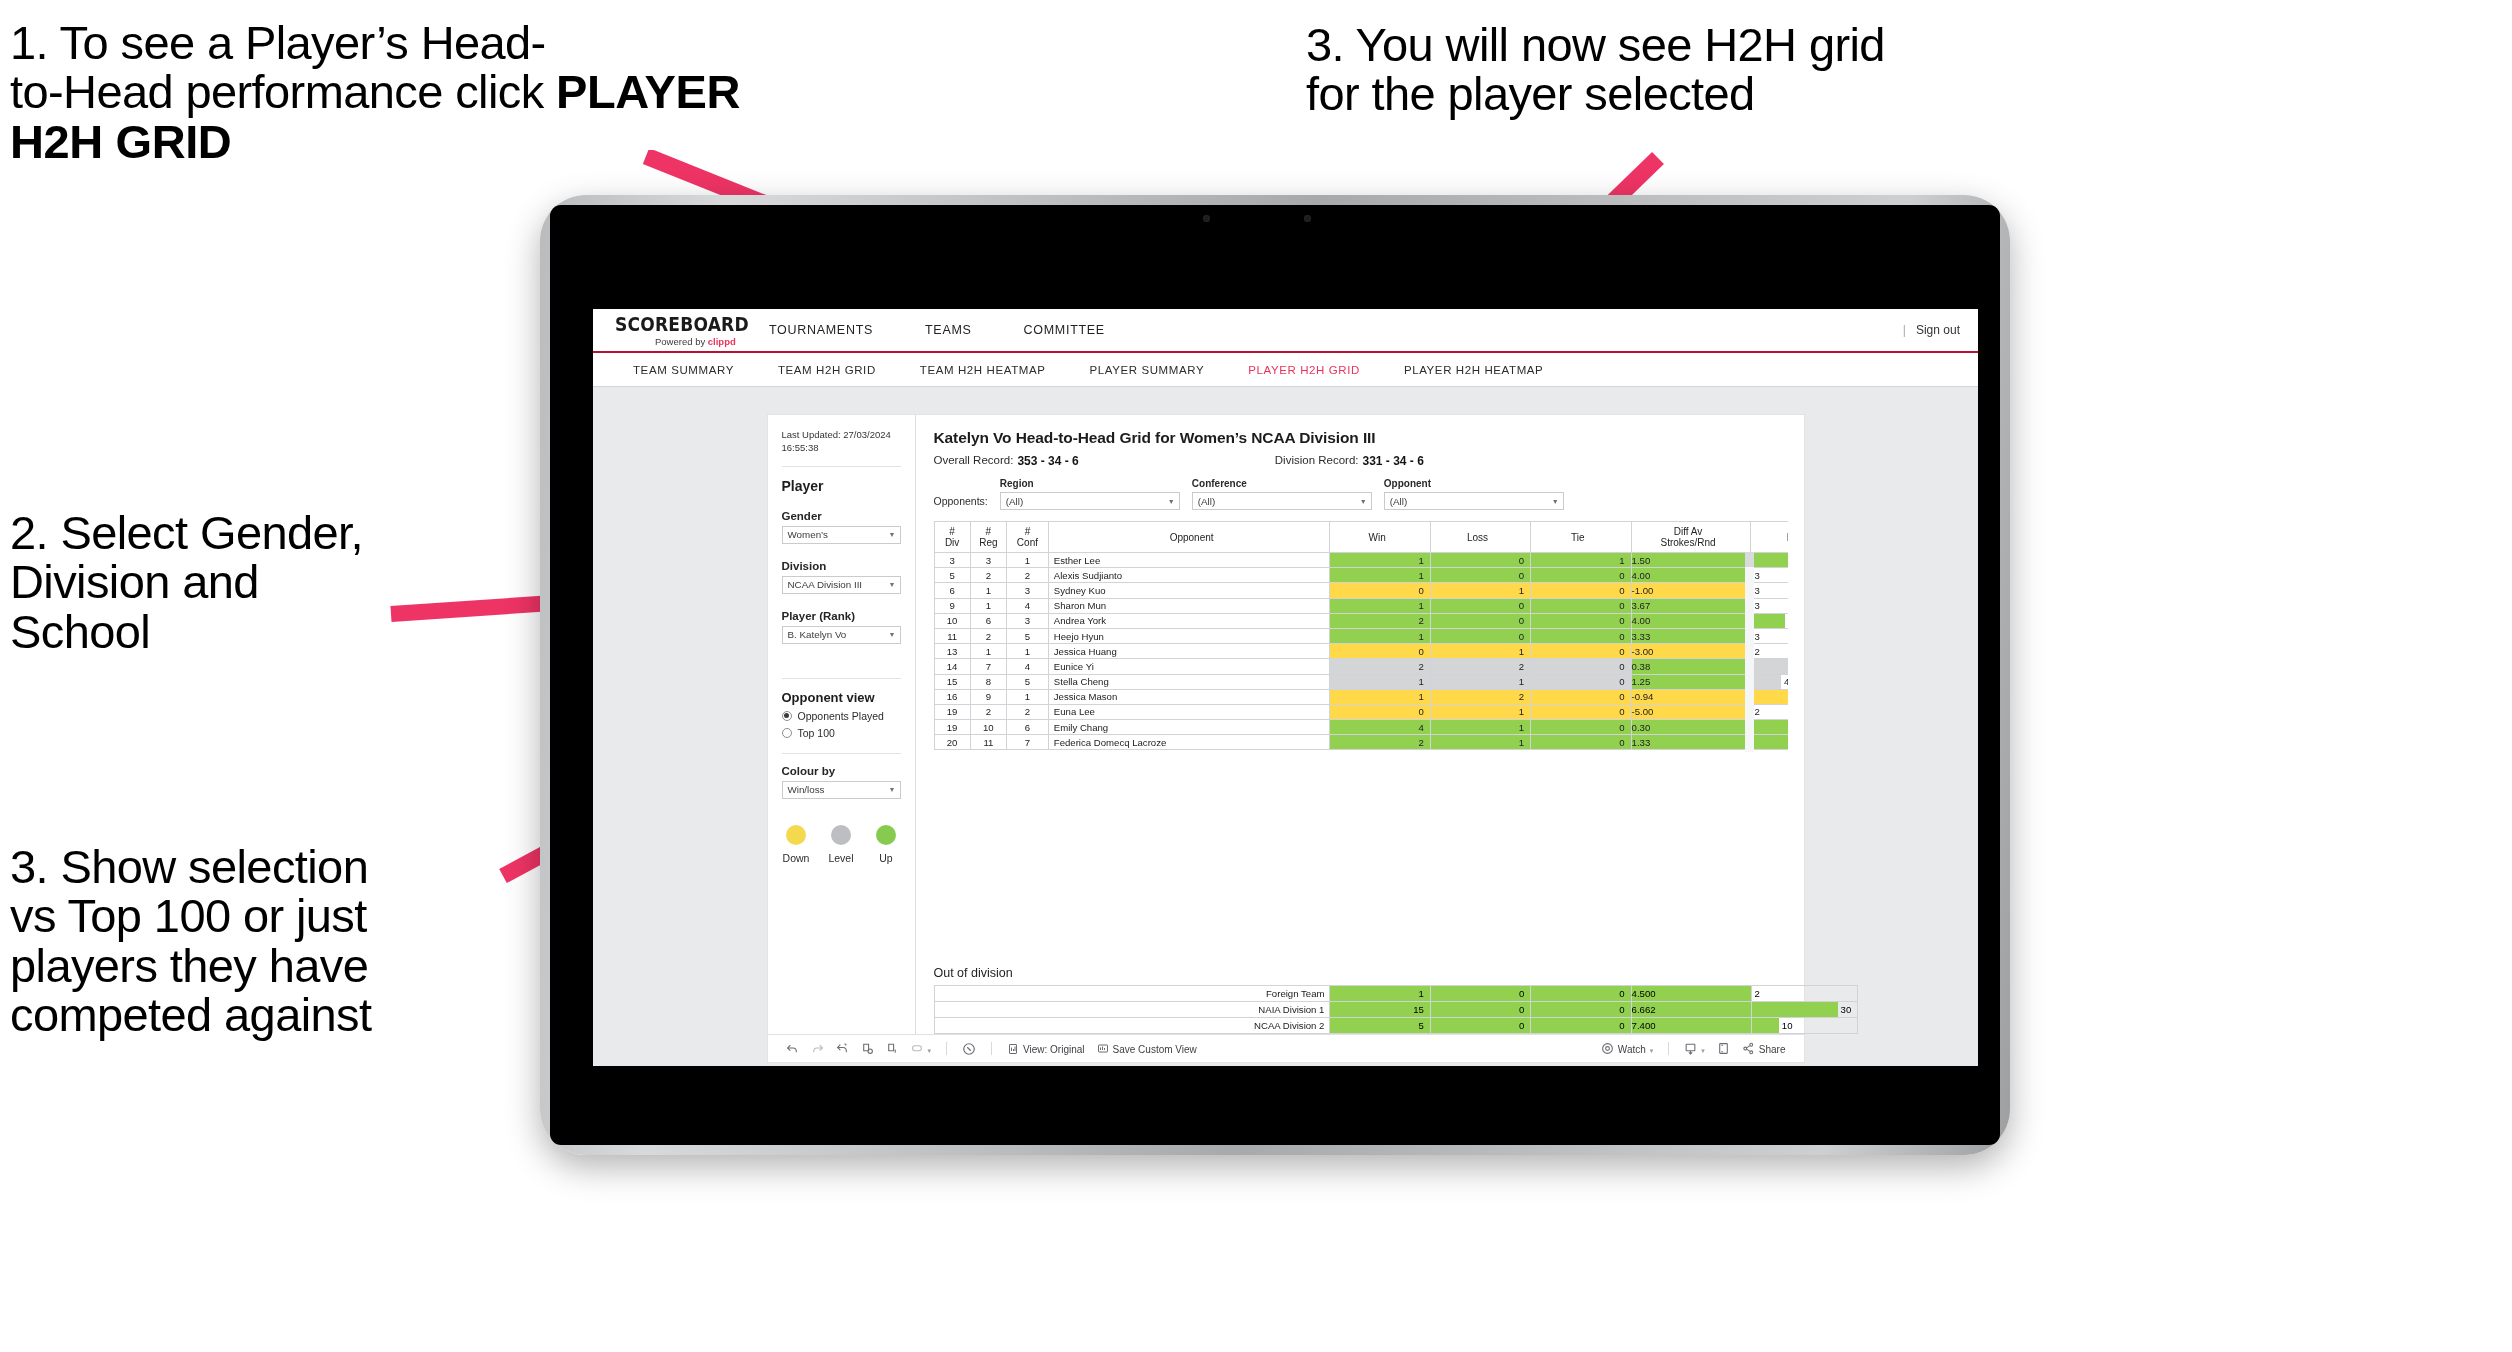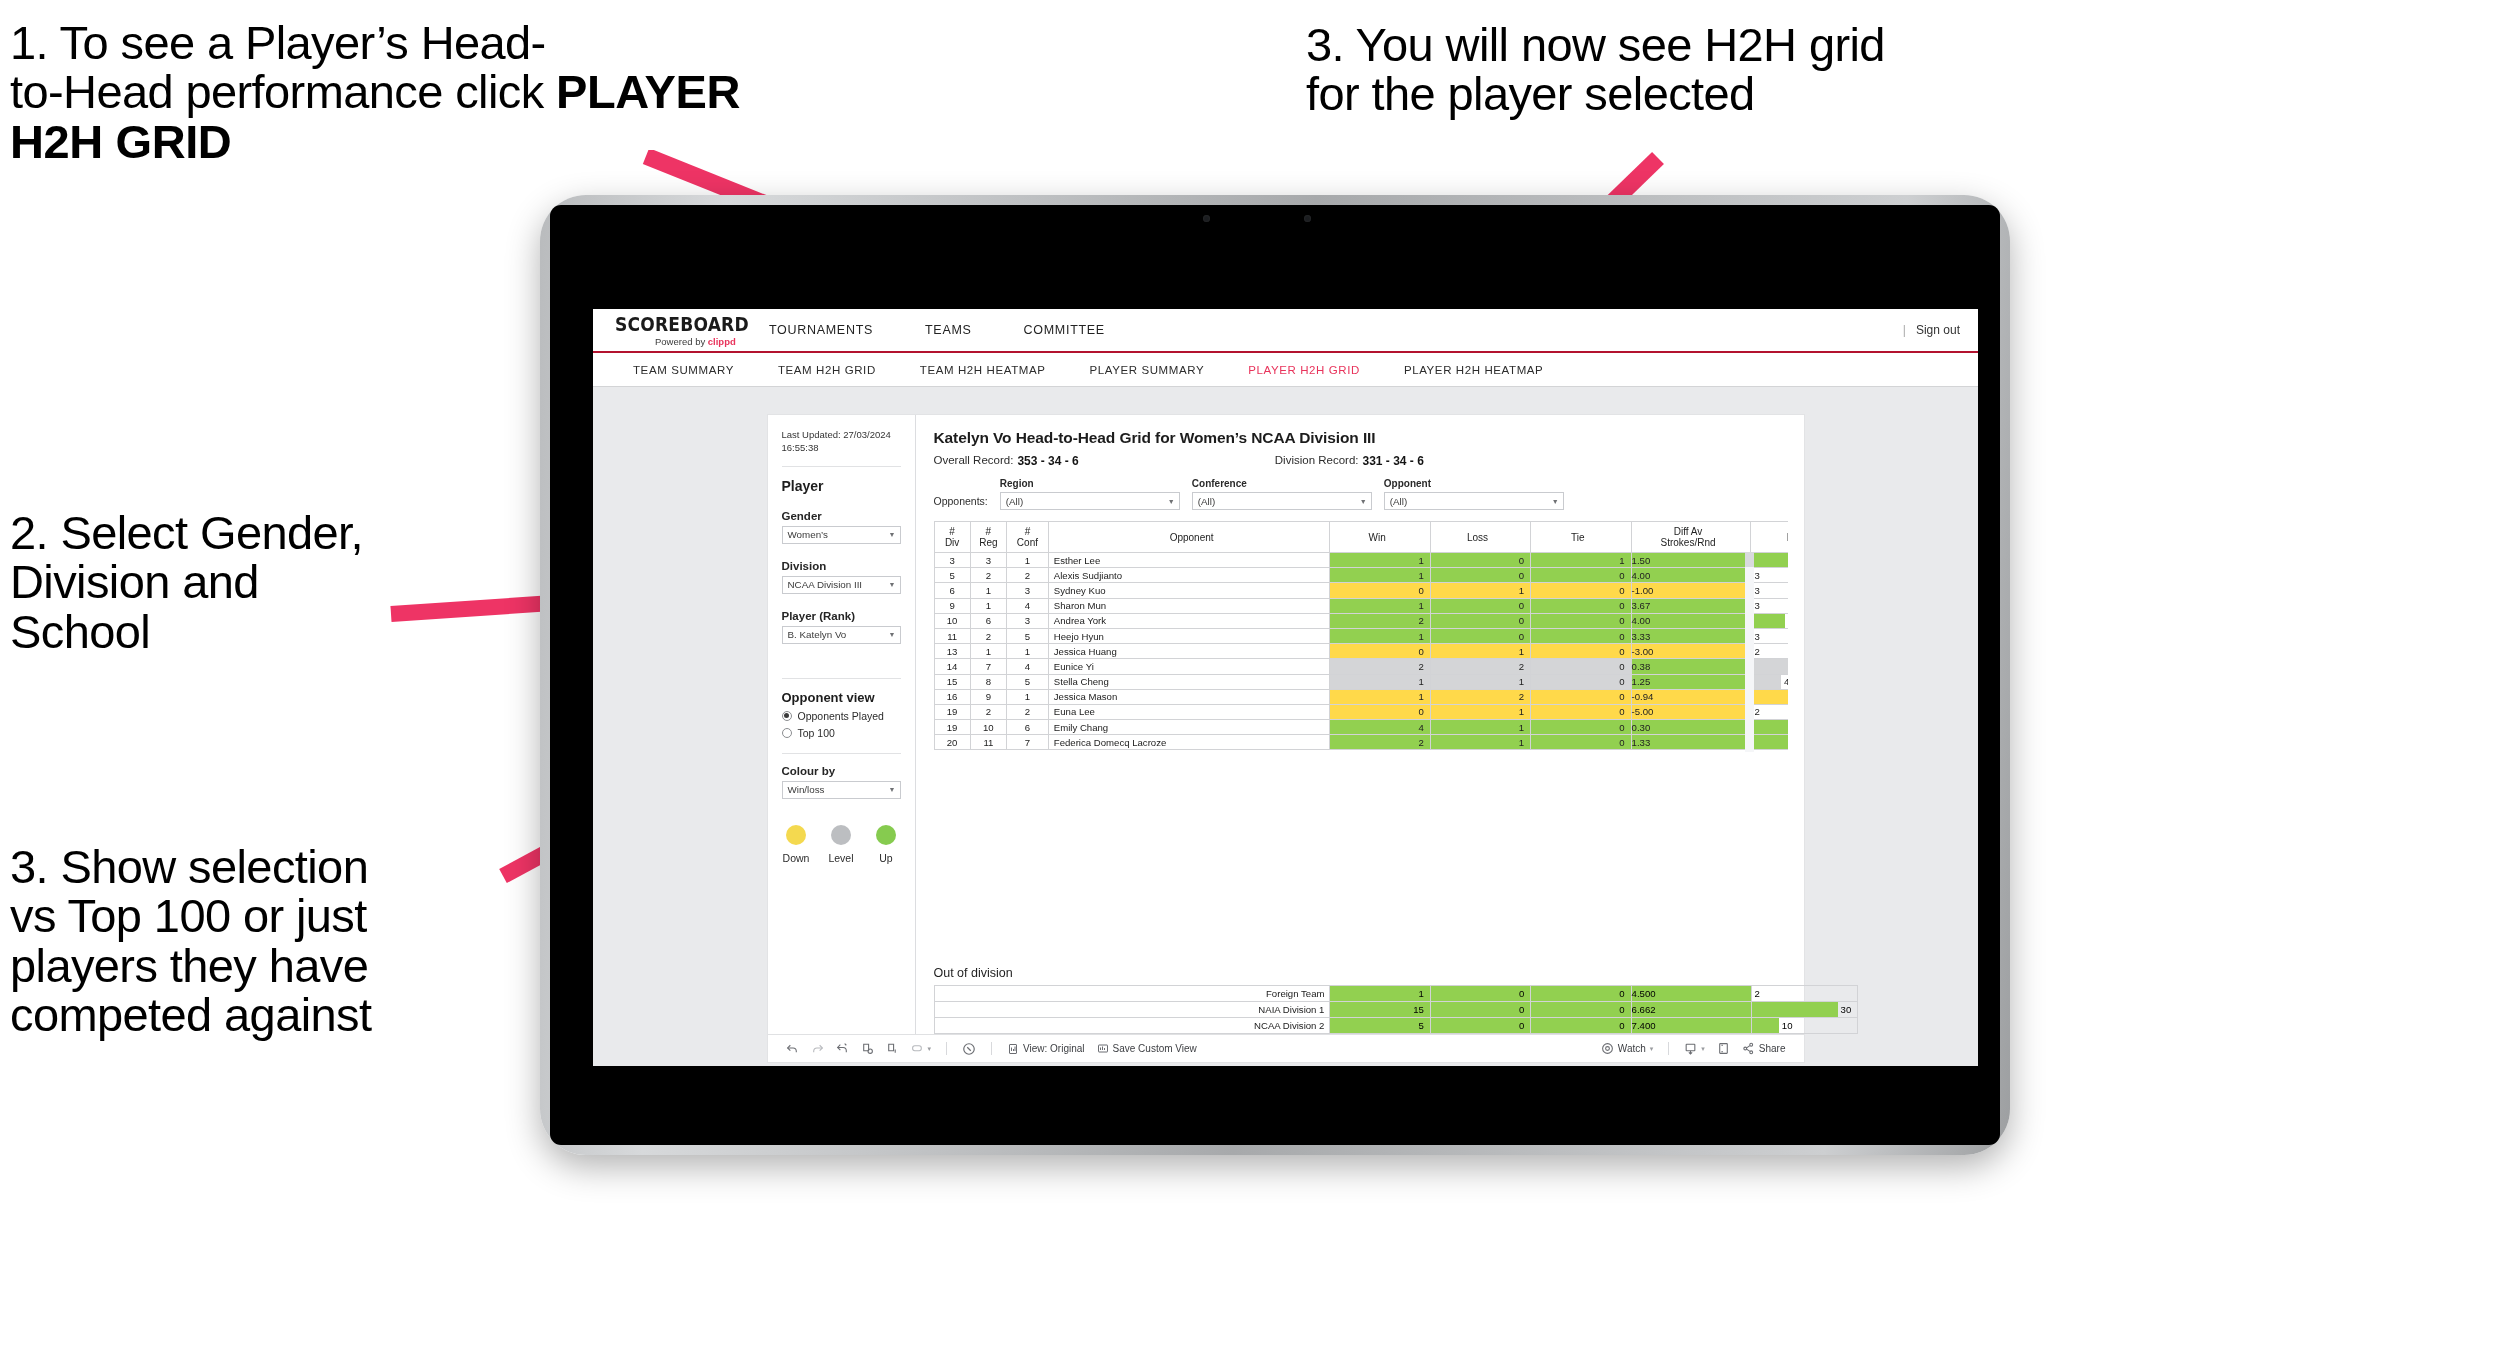--- a/index.html
+++ b/index.html
@@ -174,21 +174,21 @@
   table.ood td { border: 1px solid #d2d3d6; height: 16px; padding: 0; }
   .o-name { width: 284px; text-align: right; padding-right: 5px !important; color: #222; }
 
   
   #toolbar {
     height: 28px; border-top: 1px solid #e0e1e3; background: #fff;
     display: flex; align-items: center; padding: 0 12px; gap: 0;
     font-size: 10px; color: #44464a;
   }
   #toolbar .tsep { width: 1px; height: 13px; background: #d8d9dc; margin: 0 9px; }
-  #toolbar .titem { display: flex; align-items: center; gap: 4px; padding: 0 6px; color: #3c3e42; }
+  #toolbar .titem { display: flex; align-items: flex-end; gap: 4px; padding: 0 6px; color: #3c3e42; }
   #toolbar .ico { display: inline-flex; align-items: center; justify-content: center; }
   #toolbar .spacer { flex: 1; }
   svg { display: block; }
 </style>
 </head>
 <body>
 
 <div id="stage">
 
   <div class="anno" id="anno1"><span>1. To see a Player’s Head-

